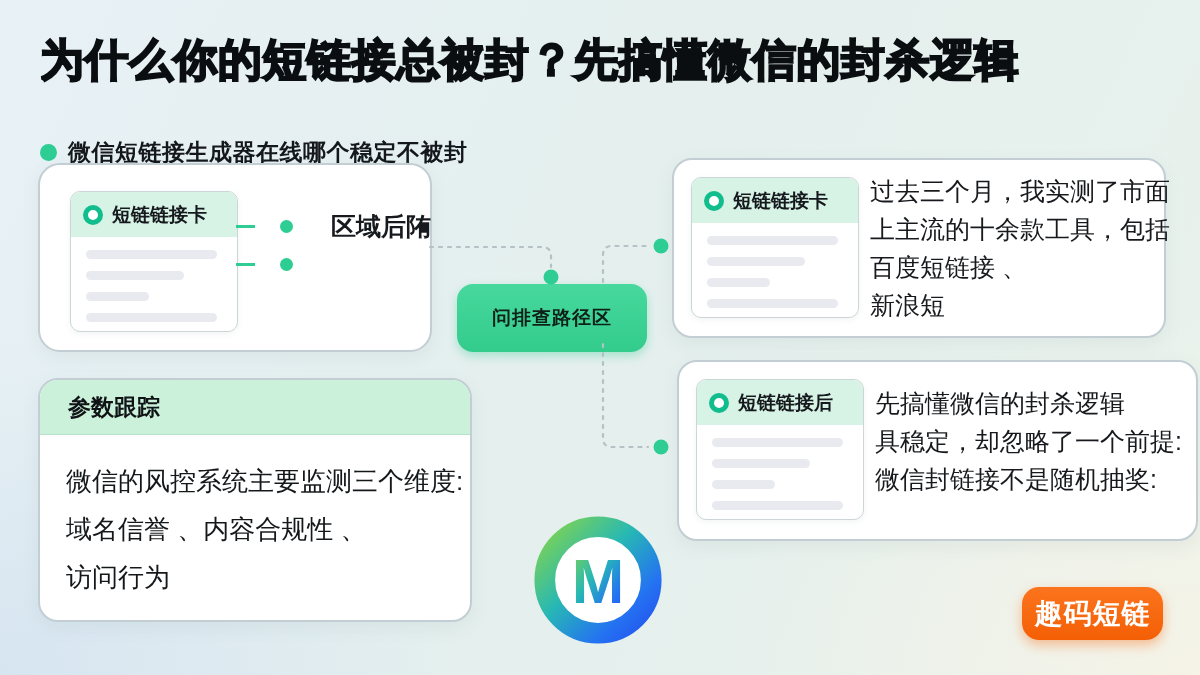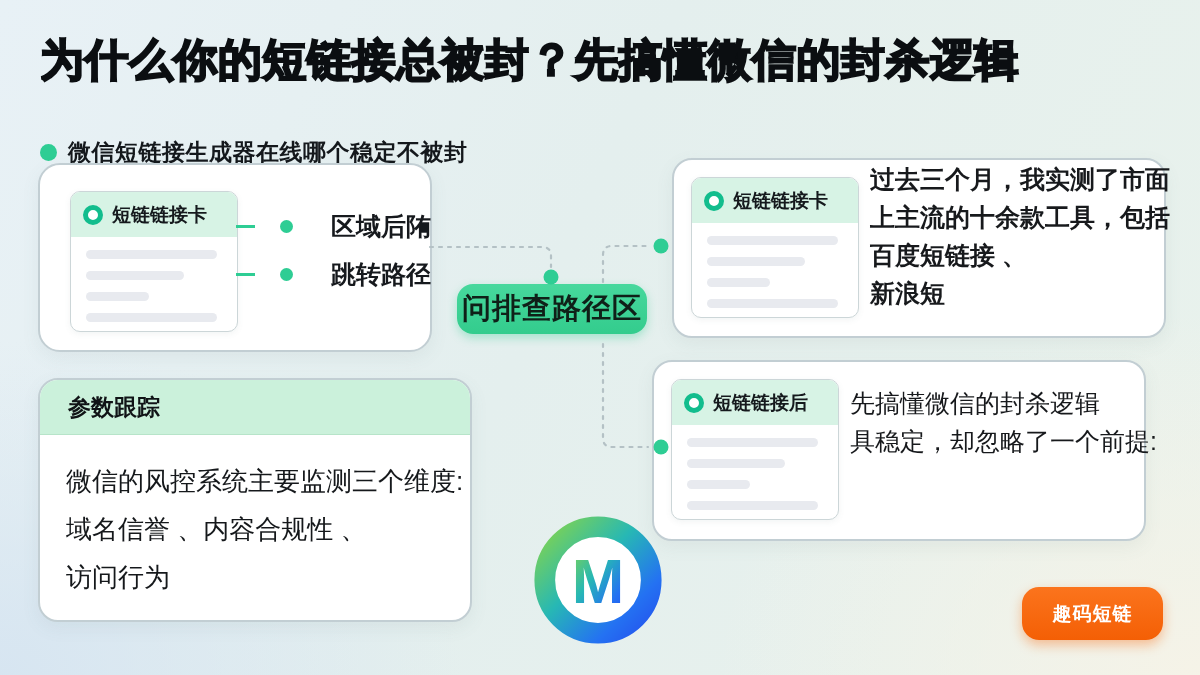--- a/index.html
+++ b/index.html
@@ -17,67 +17,67 @@
     -webkit-text-stroke:2.1px #0b0e11;line-height:72px;white-space:nowrap;
   }
   .subtitle-row{position:absolute;left:40px;top:121px;display:flex;align-items:center;gap:11px;margin-top:16px;}
   .subtitle-dot{width:17px;height:17px;border-radius:50%;background:#2ecd94;flex:0 0 auto;}
   .subtitle-text{font-size:23px;font-weight:700;color:#14181c;letter-spacing:.5px;}
 
   .card{position:absolute;background:#ffffff;border:2px solid #c2ced3;border-radius:22px;
         box-shadow:0 6px 18px rgba(90,110,120,.08);z-index:1;}
   .card-left{left:38px;top:163px;width:390px;height:185px;}
   .card-rt{left:672px;top:158px;width:490px;height:176px;border-radius:20px;}
-  .card-rb{left:652px;top:360px;width:490px;height:177px;border-radius:20px;}
+  .card-rb{left:677px;top:360px;width:490px;height:177px;border-radius:20px;padding-left:27px;}
 
   .mini-card{position:absolute;width:166px;height:139px;background:#ffffff;border:1.5px solid #ccd6d8;
              border-radius:10px;overflow:hidden;box-shadow:0 2px 6px rgba(90,110,120,.08);}
   .mini-head{height:45px;background:#d7f3e5;display:flex;align-items:center;gap:9px;padding:0 12px;}
   .ring{width:20px;height:20px;border-radius:50%;background:#fff;border:5.5px solid #12bd8d;box-sizing:border-box;flex:0 0 auto;}
   .mini-title{font-size:19px;font-weight:700;color:#15191d;white-space:nowrap;}
   .mini-body{padding:13px 15px 0;}
   .skl{height:9px;border-radius:5px;background:#e8eaef;margin-bottom:12px;}
   .skl.w1{width:96%;}.skl.w2{width:72%;}.skl.w3{width:46%;}.skl.w4{width:96%;}
 
   .bullet{position:absolute;left:196px;display:flex;align-items:center;gap:25px;}
   .bullet .bline{width:19px;height:3px;background:#2ecd94;flex:0 0 auto;}
   .bullet .bdot{width:13px;height:13px;border-radius:50%;background:#2ecd94;flex:0 0 auto;margin-right:13px;}
   .bullet .blabel{font-size:25px;font-weight:600;color:#16191d;white-space:nowrap;}
   .bullet-1{top:45px;}
   .bullet-2{top:93px;}
 
   .node-button{
-    position:absolute;left:457px;top:284px;width:190px;height:50px;z-index:1;
+    position:absolute;left:457px;top:284px;width:190px;height:68px;z-index:1;
     background:linear-gradient(180deg,#47d89d 0%,#33cc8d 100%);
     border-radius:16px;display:flex;align-items:center;justify-content:center;
-    font-size:29px;font-weight:800;color:#0f2018;letter-spacing:1px;
+    font-size:19px;font-weight:800;color:#0f2018;letter-spacing:1px;
     box-shadow:0 4px 10px rgba(46,203,144,.35);cursor:pointer;white-space:nowrap;
   }
 
   .side-text{position:absolute;left:196px;color:#17191c;font-weight:500;}
   .side-text .tl{font-size:25px;line-height:38px;white-space:nowrap;}
-  .card-rt .side-text{top:0;font-weight:bold;}
+  .card-rt .side-text{top:12px;}
   .card-rb .side-text{top:22px;}
   .card-rt .mini-card,.card-rb .mini-card{left:17px;top:17px;}
 
   .card-bl{left:38px;top:378px;width:430px;height:240px;border-radius:20px;}
   .tab-bar{height:54px;background:#cbf1db;border-radius:18px 18px 0 0;display:flex;align-items:center;
            gap:27px;padding:0 28px;border-bottom:1px solid #b7e4c9;}
   .tab{font-size:23px;font-weight:800;color:#101316;white-space:nowrap;cursor:pointer;}
   .panel-body{padding:22px 26px 0;}
   .panel-body .tl{font-size:26px;line-height:48px;font-weight:500;color:#15181b;white-space:nowrap;}
 
   .connectors{position:absolute;left:0;top:0;z-index:2;pointer-events:none;}
 
   .logo{position:absolute;left:529px;top:511px;width:138px;height:138px;z-index:3;}
   .cta{
     position:absolute;left:1022px;top:587px;width:141px;height:53px;z-index:1;
     background:linear-gradient(180deg,#fb741d 0%,#f45f05 100%);
     border-radius:17px;display:flex;align-items:center;justify-content:center;
-    font-size:19px;font-weight:800;color:#ffffff;letter-spacing:1px;
+    font-size:28px;font-weight:800;color:#ffffff;letter-spacing:1px;
     box-shadow:0 5px 12px rgba(248,104,15,.4);cursor:pointer;white-space:nowrap;
   }
 </style>
 </head>
 <body>
 
 <div class="canvas">
 
   <svg class="connectors" width="1200" height="675" viewBox="0 0 1200 675">
     <g fill="none" stroke="#b4c1c5" stroke-width="2.2" stroke-dasharray="3 6" stroke-linecap="round">
@@ -113,21 +113,20 @@
       </div>
     </div>
     <div class="bullet bullet-1">
       <span class="bline"></span>
       <span class="bdot"></span>
       <span class="blabel">区域后陏</span>
     </div>
     <div class="bullet bullet-2">
       <span class="bline"></span>
       <span class="bdot"></span>
-      <span class="blabel">跳转路径</span>
     </div>
   </div>
 
   <div class="node-button">问排查路径区</div>
 
   <div class="card card-rt">
     <div class="mini-card">
       <div class="mini-head">
         <span class="ring"></span>
         <span class="mini-title">短链链接卡</span>
@@ -156,20 +155,21 @@
       <div class="mini-body">
         <div class="skl w1"></div>
         <div class="skl w2"></div>
         <div class="skl w3"></div>
         <div class="skl w4"></div>
       </div>
     </div>
     <div class="side-text">
       <div class="tl">先搞懂微信的封杀逻辑</div>
       <div class="tl">具稳定，却忽略了一个前提:</div>
+      <div class="tl">微信封链接不是随机抽奖:</div>
     </div>
   </div>
 
   <div class="card card-bl">
     <div class="tab-bar">
       <span class="tab">参数跟踪</span>
     </div>
     <div class="panel-body">
       <div class="tl">微信的风控系统主要监测三个维度:</div>
       <div class="tl">域名信誉 、内容合规性 、</div>

